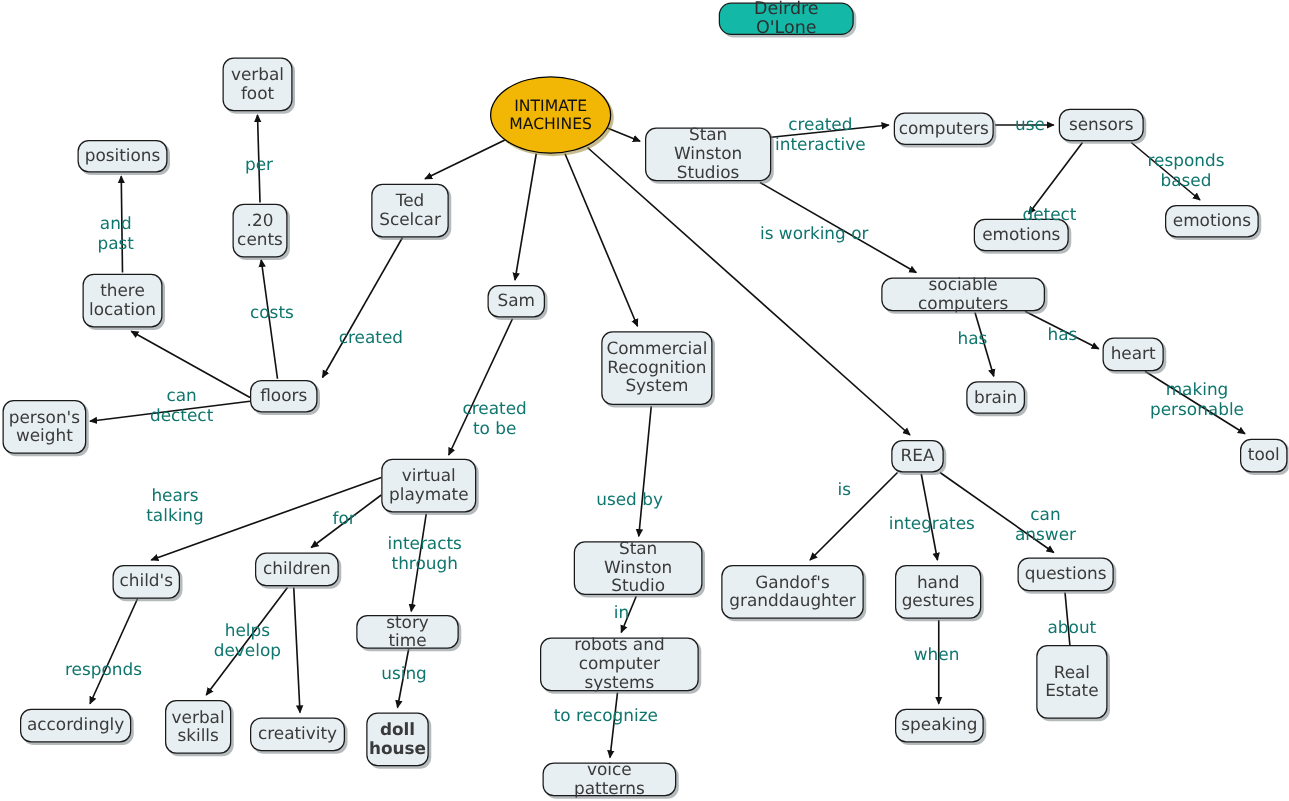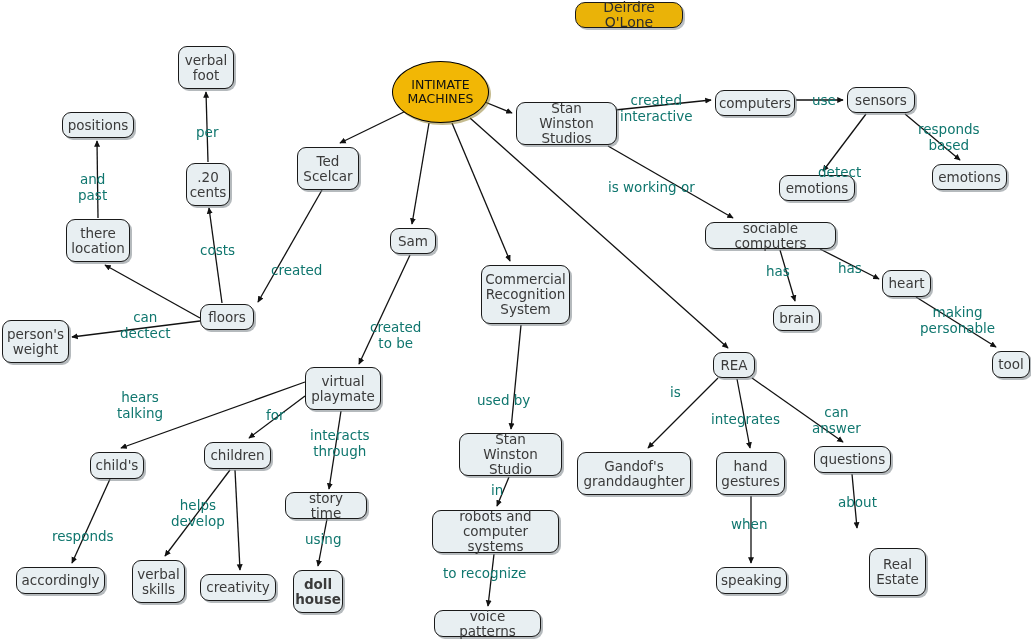--- a/index.html
+++ b/index.html
@@ -42,21 +42,21 @@
   .node.root {
     background: #F2B705;
     border: 1.6px solid #000000;
     border-radius: 50%;
     color: #111111;
     font-size: 12.5px;
     line-height: 14px;
     box-shadow: 2px 2px 0px rgba(140,120,30,0.5);
   }
   .node.title {
-    background: #eab308;
+    background: #14b8a6;
     border-radius: 10px;
     font-size: 14px;
     color: #2e2e2e;
     box-shadow: 2px 2px 0px rgba(120,130,135,0.5);
   }
   .elabel {
     position: absolute;
     color: #0f766e;
     font-size: 13.5px;
     line-height: 15.5px;
@@ -143,21 +143,21 @@
       <div class="node" style="left: 773px; top: 305px; width: 47px; height: 26px;">brain</div>
       <div class="node" style="left: 882px; top: 270px; width: 49px; height: 27px;">heart</div>
       <div class="node" style="left: 992px; top: 351px; width: 38px; height: 27px;">tool</div>
       <div class="node" style="left: 713px; top: 352px; width: 42px; height: 26px;">REA</div>
       <div class="node" style="left: 577px; top: 452px; width: 114px; height: 43px;">Gandof's
 granddaughter</div>
       <div class="node" style="left: 716px; top: 452px; width: 69px; height: 43px;">hand
 gestures</div>
       <div class="node" style="left: 814px; top: 446px; width: 77px; height: 27px;">questions</div>
       <div class="node" style="left: 716px; top: 567px; width: 71px; height: 27px;">speaking</div>
-      <div class="node" style="left: 829px; top: 548px; width: 57px; height: 48px; margin-left: 40px;">Real
+      <div class="node" style="left: 829px; top: 516px; width: 57px; height: 59px;">Real
 Estate</div>
       <div class="node" style="left: 305px; top: 367px; width: 76px; height: 43px;">virtual
 playmate</div>
       <div class="node" style="left: 90px; top: 452px; width: 54px; height: 27px;">child's</div>
       <div class="node" style="left: 204px; top: 442px; width: 67px; height: 27px;">children</div>
       <div class="node" style="left: 285px; top: 492px; width: 82px; height: 27px;">story time</div>
       <div class="node" style="left: 16px; top: 567px; width: 89px; height: 27px;">accordingly</div>
       <div class="node" style="left: 132px; top: 560px; width: 53px; height: 43px;">verbal
 skills</div>
       <div class="node" style="left: 200px; top: 574px; width: 76px; height: 27px;">creativity</div>

